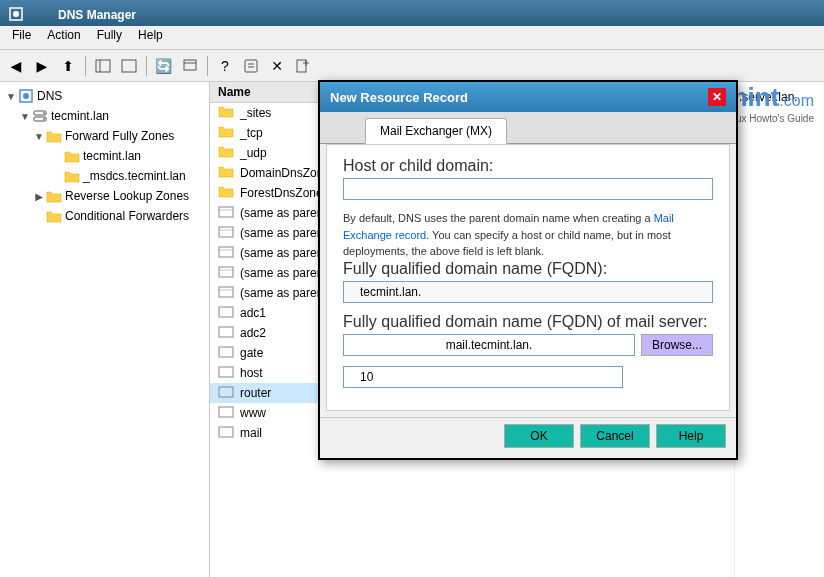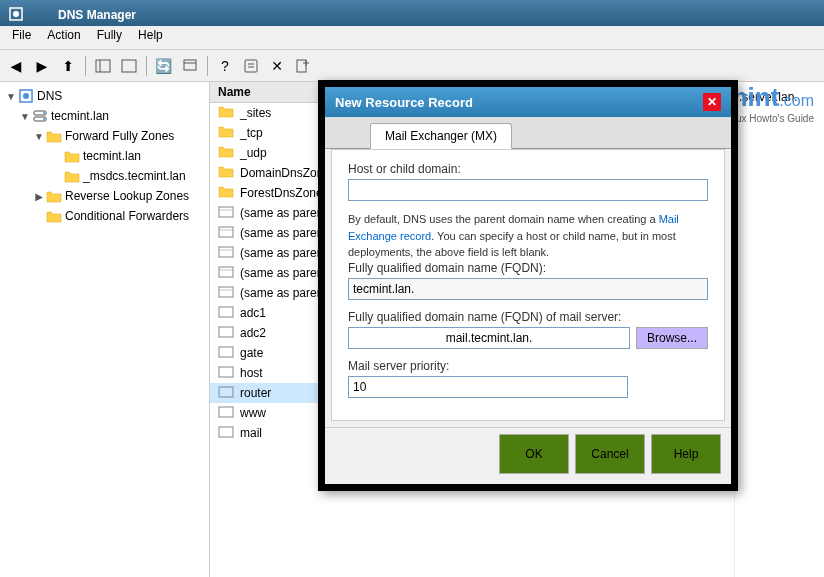--- a/index.html
+++ b/index.html
@@ -144,21 +144,21 @@
       width: 18px;
       height: 16px;
       margin-right: 4px;
     }
     .dialog {
       position: absolute;
       top: 80px;
       left: 318px;
       width: 420px;
       background: #f0f0f0;
-      border: 7px solid #000000;
+      border: 2px solid #000000;
       box-shadow: 3px 3px 10px rgba(0,0,0,0.4);
       pointer-events: all;
     }
     .dialog-title-bar {
       background: linear-gradient(to bottom, #4a9fd4, #2b7cb3);
       color: white;
       padding: 6px 10px;
       display: flex;
       align-items: center;
       justify-content: space-between;
@@ -207,30 +207,30 @@
     .dialog-content {
       background: white;
       padding: 12px 16px;
       margin: 0 6px 6px;
       border: 1px solid #ccc;
     }
     .form-group {
       margin-bottom: 10px;
     }
     .form-label {
-      font-size: 12px;
+      font-size: 16px;
       color: #333;
       margin-bottom: 3px;
       display: block;
     }
     .form-input {
       width: 100%;
       height: 22px;
       border: 1px solid #7a9ebf;
-      padding: 2px 4px;
+      padding: 2px 16px;
       font-size: 12px;
       background: white;
     }
     .info-text {
       font-size: 11px;
       color: #333;
       line-height: 1.5;
       margin-bottom: 0;
     }
     .form-row {
@@ -254,24 +254,24 @@
     .dialog-footer {
       display: flex;
       justify-content: flex-end;
       gap: 6px;
       padding: 6px 10px 10px;
       background: #f0f0f0;
       border-top: 1px solid #ccc;
       margin-top: 4px;
     }
     .footer-btn {
-      height: 40px;
+      height: 24px;
       min-width: 70px;
       padding: 0 14px;
-      background: #4d7c0f;
+      background: #14b8a6;
       border: 1px solid #aaa;
       cursor: pointer;
       font-size: 12px;
     }
 
     
     .icon-dns { color: #4a90d9; }
     .icon-folder { color: #ffd04a; }
     .brand-logo {
       display: flex;
@@ -630,21 +630,20 @@
 
       <div class="form-group">
         <label class="form-label">Fully qualified domain name (FQDN) of mail server:</label>
         <div class="form-row">
           <input class="form-input" type="text" value="mail.tecmint.lan." style="">
           <button class="browse-btn">Browse...</button>
         </div>
       </div>
 
       <div class="form-group">
-        <label class="form-label">Mail server priority:</label>
         <input class="form-input" type="text" value="10" style="width: 280px;">
       </div>
 
     </div>
 
     <div class="dialog-footer">
       <button class="footer-btn">OK</button>
       <button class="footer-btn">Cancel</button>
       <button class="footer-btn">Help</button>
     </div>

